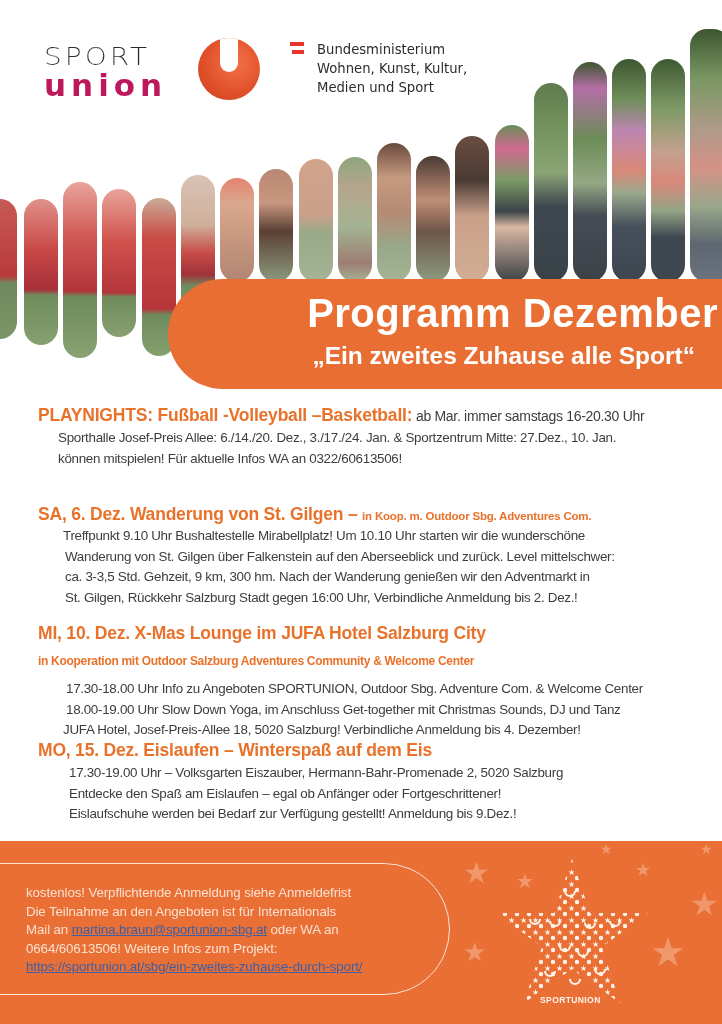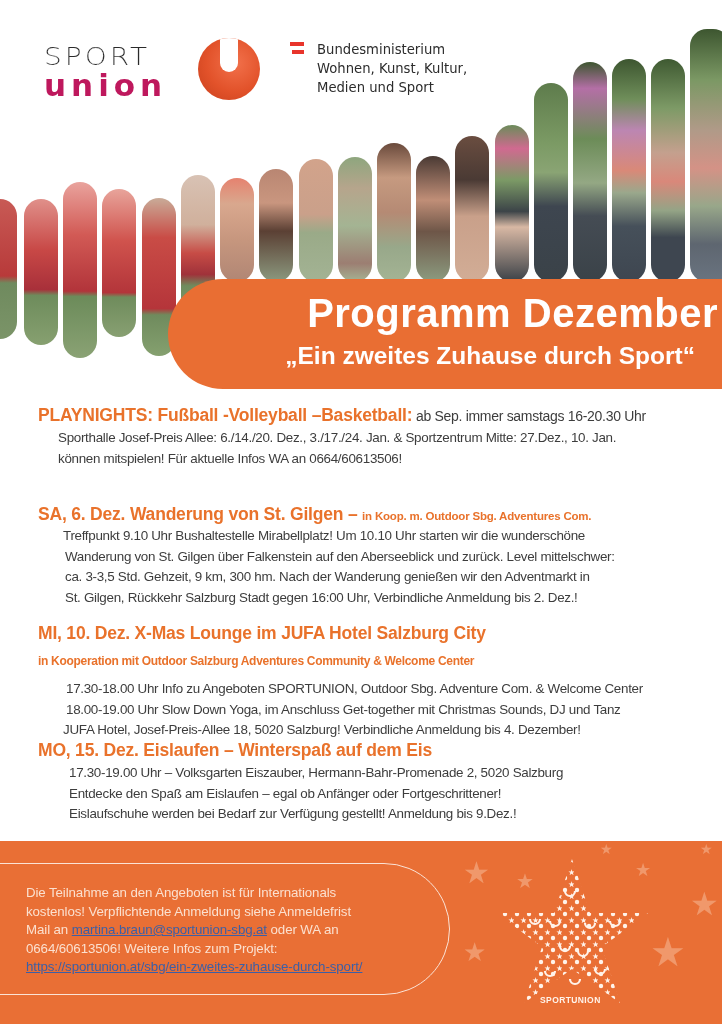--- a/index.html
+++ b/index.html
@@ -91,32 +91,32 @@
     </div>
   <div class="lines">
     <div>Bundesministerium</div>
     <div>Wohnen, Kunst, Kultur,</div>
     <div>Medien und Sport</div>
   </div>
 </div>
 
 <div class="banner">
   <div class="title">Programm Dezember</div>
-  <div class="subtitle">„Ein zweites Zuhause durch Sport“</div>
+  <div class="subtitle">„Ein zweites Zuhause alle Sport“</div>
 </div>
 
 <div class="content">
 
   <div class="event" style="top:0px;">
     <div class="head">
-      <span>PLAYNIGHTS: Fußball -Volleyball –Basketball:</span><span class="tail"> ab Sep. immer samstags 16-20.30 Uhr</span>
+      <span>PLAYNIGHTS: Fußball -Volleyball –Basketball:</span><span class="tail"> ab Mar. immer samstags 16-20.30 Uhr</span>
     </div>
     <div class="body" style="padding-left:20px;margin-top:2px;">
       <div>Sporthalle Josef-Preis Allee: 6./14./20. Dez., 3./17./24. Jan. &amp; Sportzentrum Mitte: 27.Dez., 10. Jan.</div>
-      <div>können mitspielen! Für aktuelle Infos WA an 0664/60613506!</div>
+      <div>können mitspielen! Für aktuelle Infos WA an 0322/60613506!</div>
     </div>
   </div>
 
   <div class="event" style="top:99px;">
     <div class="head">
       <span>SA, 6. Dez. Wanderung von St. Gilgen – </span><span class="small">in Koop. m. Outdoor Sbg. Adventures Com.</span>
     </div>
     <div class="body" style="padding-left:25px;margin-top:1px;">
       <div>Treffpunkt 9.10 Uhr Bushaltestelle Mirabellplatz! Um 10.10 Uhr starten wir die wunderschöne</div>
       <div style="padding-left:2px;">Wanderung von St. Gilgen  über Falkenstein auf den Aberseeblick und zurück. Level mittelschwer:</div>
@@ -141,22 +141,22 @@
       <div>17.30-19.00 Uhr – Volksgarten Eiszauber, Hermann-Bahr-Promenade 2, 5020 Salzburg</div>
       <div>Entdecke den Spaß am Eislaufen – egal ob Anfänger oder Fortgeschrittener!</div>
       <div>Eislaufschuhe werden bei Bedarf zur Verfügung gestellt! Anmeldung bis 9.Dez.!</div>
     </div>
   </div>
 </div>
 
 <div class="footer">
   <div class="pill"></div>
   <div class="info">
+    <div>kostenlos! Verpflichtende Anmeldung siehe Anmeldefrist</div>
     <div>Die Teilnahme an den Angeboten ist für Internationals</div>
-    <div>kostenlos! Verpflichtende Anmeldung siehe Anmeldefrist</div>
     <div><span>Mail an </span><a>martina.braun@sportunion-sbg.at</a><span> oder WA an</span></div>
     <div>0664/60613506!  Weitere Infos zum Projekt:</div>
     <div><a>https://sportunion.at/sbg/ein-zweites-zuhause-durch-sport/</a></div>
   </div>
 
   <div class="bg-star" style="left:463px;top:14px;font-size:30px;">★</div>
   <div class="bg-star" style="left:516px;top:28px;font-size:20px;">★</div>
   <div class="bg-star" style="left:463px;top:96px;font-size:26px;">★</div>
   <div class="bg-star" style="left:635px;top:18px;font-size:18px;">★</div>
   <div class="bg-star" style="left:690px;top:44px;font-size:32px;">★</div>

